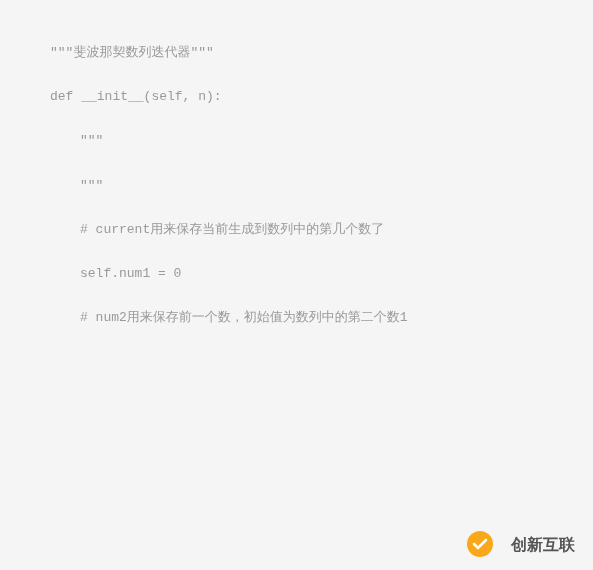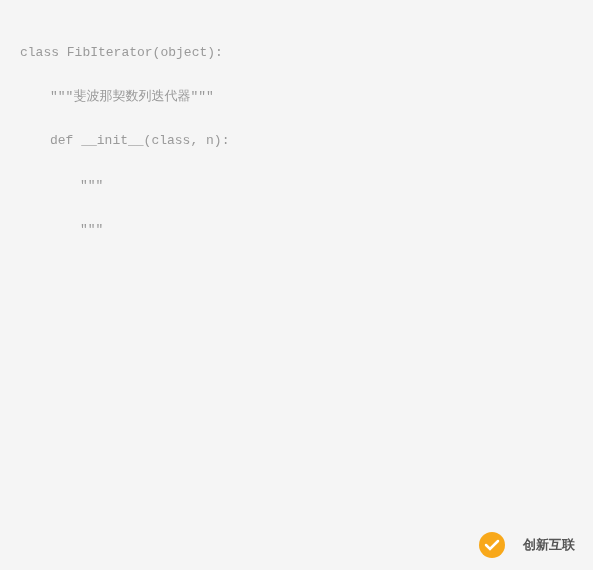--- a/index.html
+++ b/index.html
@@ -34,36 +34,38 @@
       display: flex;
       align-items: center;
       justify-content: center;
       color: #fff;
       font-weight: bold;
       font-size: 14px;
     }
     .wm-text {
       color: #555;
       font-weight: bold;
-      font-size: 13px;
+      font-size: 16px;
       font-family: "Microsoft YaHei", sans-serif;
       margin-left: 12px;
     }
     .indent-1 { padding-left: 30px; }
     .indent-2 { padding-left: 60px; }
   </style>
 </head>
 <body>
 
 <div class="code-container">
-<div>class FibIterator(object):</div>
 <div class="indent-1">"""斐波那契数列迭代器"""</div>
-<div class="indent-1">def __init__(class, n):</div>
+<div class="indent-1">def __init__(self, n):</div>
 <div class="indent-2">"""</div>
 <div class="indent-2">"""</div>
+<div class="indent-2"># current用来保存当前生成到数列中的第几个数了</div>
+<div class="indent-2">self.num1 = 0</div>
+<div class="indent-2"># num2用来保存前一个数，初始值为数列中的第二个数1</div>
 
 
 
 
 
 
 
 
 
 

